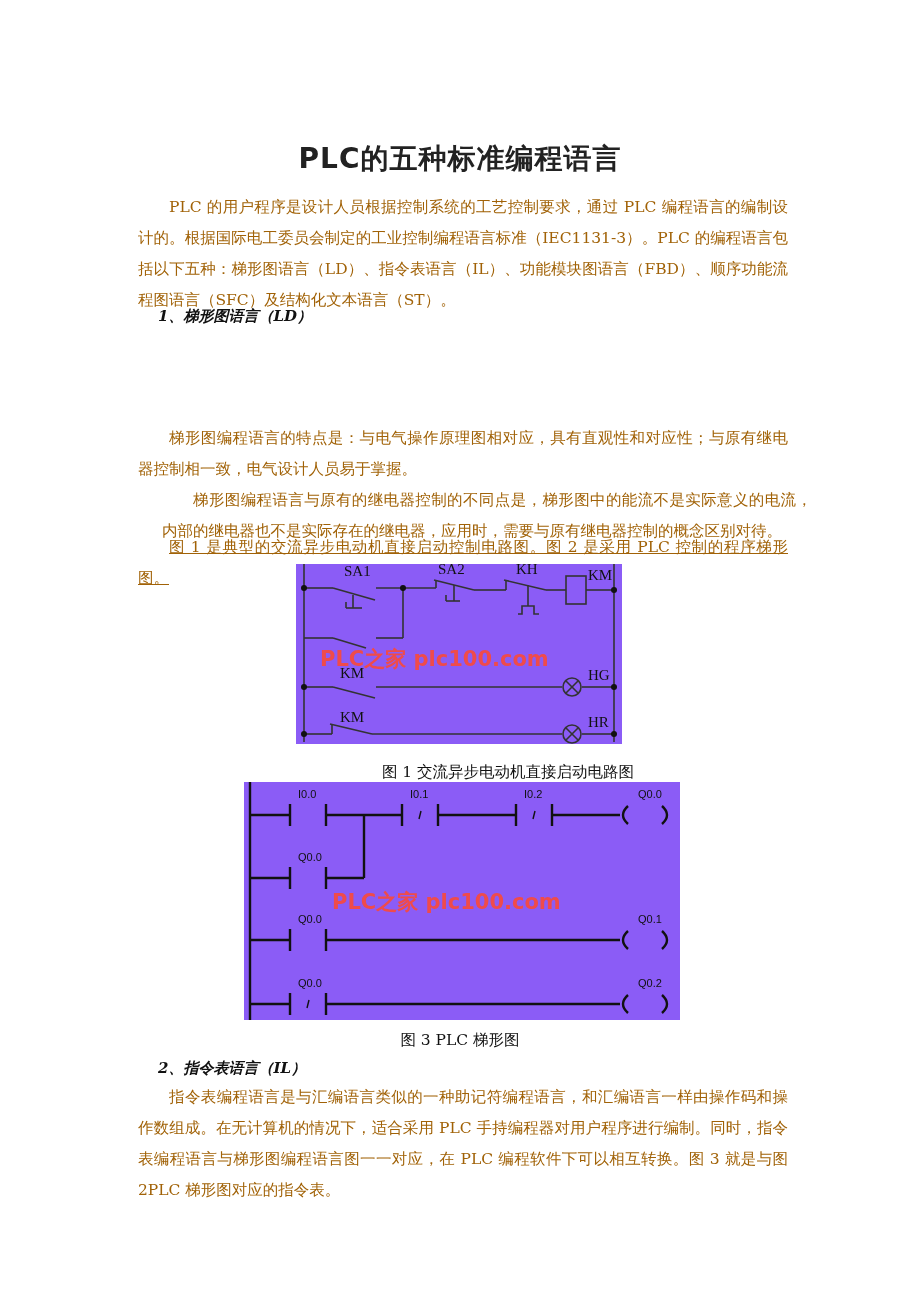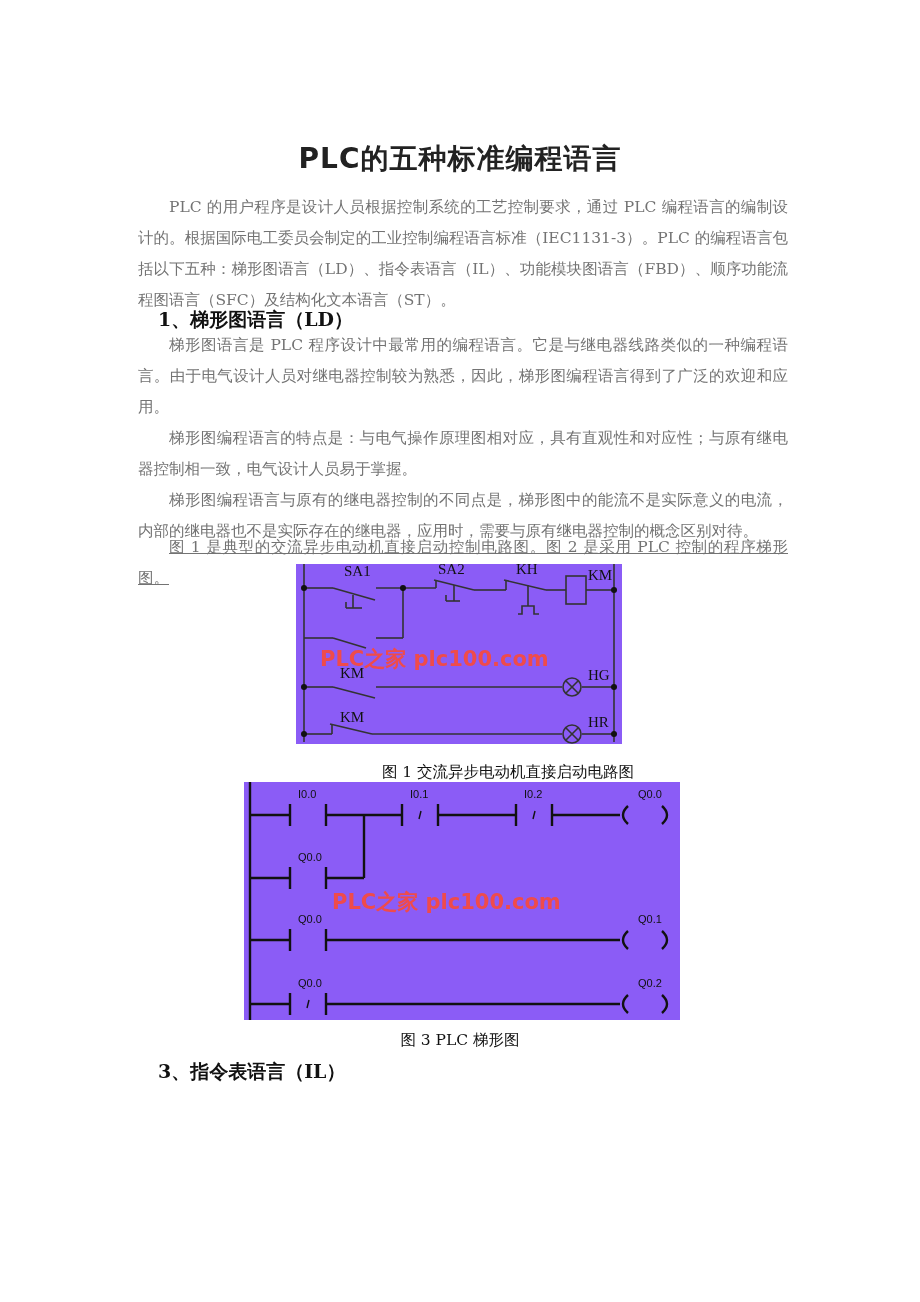--- a/index.html
+++ b/index.html
@@ -3,44 +3,43 @@
 <meta charset="utf-8">
 <style>
   html, body { margin:0; padding:0; background:#ffffff; }
   body { width:920px; height:1302px; position:relative; overflow:hidden;
          font-family:"DejaVu Serif","Liberation Serif",serif; color:#111; }
   .page { position:absolute; left:0; top:12px; width:853px; height:1302px; }
   .title { position:absolute; left:0; top:128px; width:920px; text-align:center;
            font-family:"DejaVu Sans","Liberation Sans",sans-serif; font-weight:bold;
            font-size:28px; color:#222; letter-spacing:1px; }
   .para { position:absolute; left:138px; width:650px; font-size:15.5px; line-height:31px;
-          text-align:justify; color:#737373; }
+          text-align:justify; color:#a16207; }
   .indent { text-indent:31px; }
-  .h2 { position:absolute; left:158px; font-size:19px; font-weight:bold; color:#111; }
+  .h2 { position:absolute; left:158px; font-size:15px; font-weight:bold; color:#111;font-style:italic; }
   .cap { position:absolute; left:0; width:920px; text-align:center; font-size:15.5px; color:#111; }
   .fig { position:absolute; background:#8b5cf6; }
   .fig svg { display:block; }
   .wm { font-family:"DejaVu Sans","Liberation Sans",sans-serif; font-weight:bold;
         fill:#ef4b4b; }
   .lbl { font-family:"Liberation Serif","DejaVu Serif",serif; font-size:15px; fill:#111; }
   .lbl2 { font-family:"Liberation Sans","DejaVu Sans",sans-serif; font-size:11px; fill:#111; }
 </style>
 </head>
 <body>
 
 <div class="page">
 
   <div class="title">PLC的五种标准编程语言</div>
 
   <div class="para indent" style="top:180px;">PLC 的用户程序是设计人员根据控制系统的工艺控制要求，通过 PLC 编程语言的编制设计的。根据国际电工委员会制定的工业控制编程语言标准（IEC1131-3）。PLC 的编程语言包括以下五种：梯形图语言（LD）、指令表语言（IL）、功能模块图语言（FBD）、顺序功能流程图语言（SFC）及结构化文本语言（ST）。</div>
 
   <div class="h2" style="top:295px;">1、梯形图语言（LD）</div>
-  <div class="para indent" style="top:318px;left:138px;">梯形图语言是 PLC 程序设计中最常用的编程语言。它是与继电器线路类似的一种编程语言。由于电气设计人员对继电器控制较为熟悉，因此，梯形图编程语言得到了广泛的欢迎和应用。</div>
   <div class="para indent" style="top:411px;">梯形图编程语言的特点是：与电气操作原理图相对应，具有直观性和对应性；与原有继电器控制相一致，电气设计人员易于掌握。</div>
-  <div class="para indent" style="top:473px;">梯形图编程语言与原有的继电器控制的不同点是，梯形图中的能流不是实际意义的电流，内部的继电器也不是实际存在的继电器，应用时，需要与原有继电器控制的概念区别对待。</div>
+  <div class="para indent" style="top:473px;margin-left:24px;">梯形图编程语言与原有的继电器控制的不同点是，梯形图中的能流不是实际意义的电流，内部的继电器也不是实际存在的继电器，应用时，需要与原有继电器控制的概念区别对待。</div>
   <div class="para indent" style="top:520px;text-decoration:underline;">图 1 是典型的交流异步电动机直接启动控制电路图。图 2 是采用 PLC 控制的程序梯形图。</div>
 
   <div class="fig" style="left:296px;top:552px;width:326px;height:180px;">
     <svg width="326" height="180" viewBox="0 0 326 180">
       <g stroke="#333" stroke-width="1.6" fill="none">
         <line x1="8" y1="0" x2="8" y2="178"></line>
         <line x1="318" y1="0" x2="318" y2="178"></line>
 
         <line x1="8" y1="24" x2="37" y2="24"></line>
         <line x1="37" y1="24" x2="79" y2="36"></line>
@@ -156,15 +155,16 @@
       <text class="lbl2" x="54" y="79">Q0.0</text>
       <text class="lbl2" x="54" y="141">Q0.0</text>
       <text class="lbl2" x="394" y="141">Q0.1</text>
       <text class="lbl2" x="54" y="205">Q0.0</text>
       <text class="lbl2" x="394" y="205">Q0.2</text>
       <text class="wm" x="88" y="127" font-size="21">PLC之家 plc100.com</text>
     </svg>
   </div>
   <div class="cap" style="top:1018px;">图 3 PLC 梯形图</div>
 
-  <div class="h2" style="top:1047px;">3、指令表语言（IL）</div>
+  <div class="h2" style="top:1047px;">2、指令表语言（IL）</div>
+  <div class="para indent" style="top:1070px;">指令表编程语言是与汇编语言类似的一种助记符编程语言，和汇编语言一样由操作码和操作数组成。在无计算机的情况下，适合采用 PLC 手持编程器对用户程序进行编制。同时，指令表编程语言与梯形图编程语言图一一对应，在 PLC 编程软件下可以相互转换。图 3 就是与图 2PLC 梯形图对应的指令表。</div>
 
 </div>
 
 </body></html>

